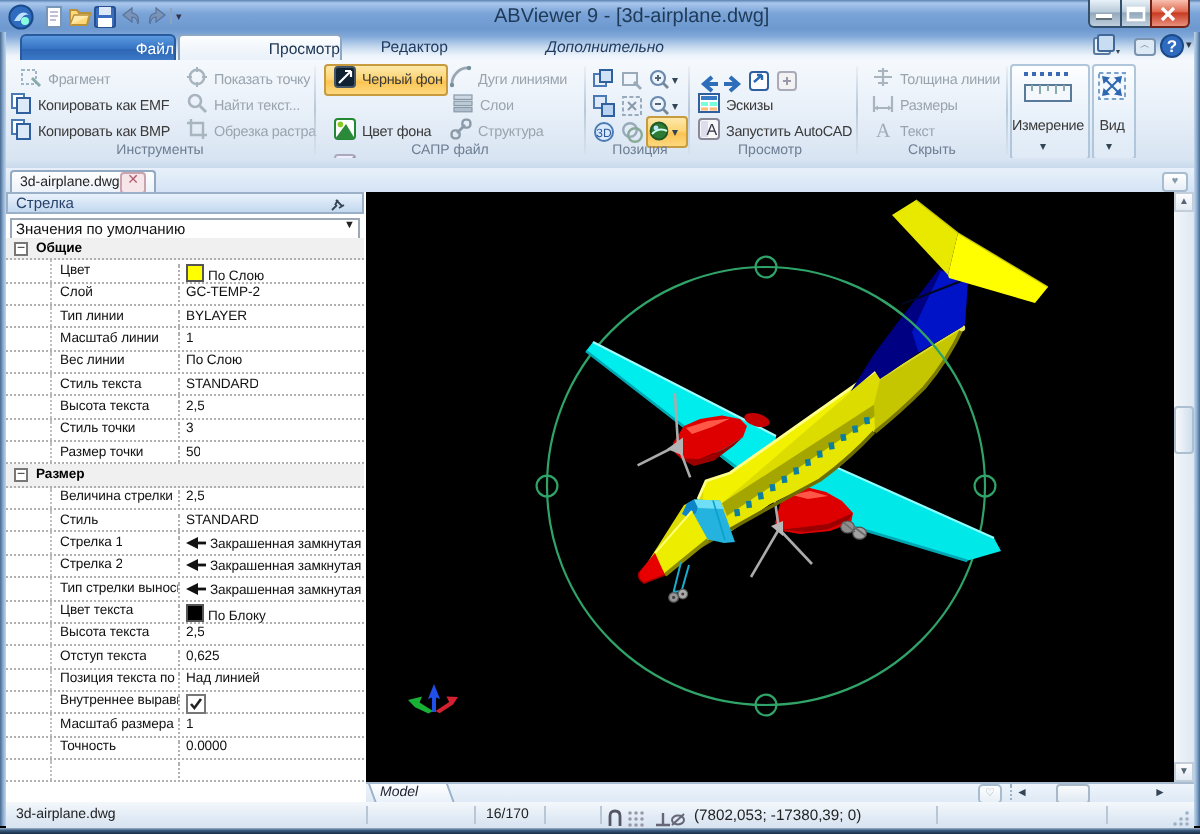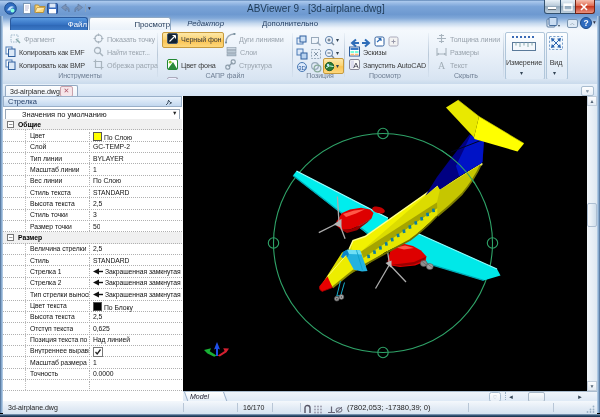--- a/index.html
+++ b/index.html
@@ -11,22 +11,22 @@
 background:linear-gradient(180deg,#5a82b2 0%,#a9c7ec 5%,#7ba4d8 22%,#6d99d0 48%,#7fa7d8 60%,#c4d8ee 78%,#eef4fb 93%,#f2f7fc 100%);}
 #titletext{left:247px;top:2.5px;font-size:10px;color:#1e3a56;white-space:nowrap;}
 
 #tabrow{left:0;top:16px;width:600px;height:14px;}
 .rtab{position:absolute;top:17px;height:13px;font-size:7.8px;color:#1e3a5f;
 text-align:right;line-height:13.5px;}
 #tabfile{left:10px;width:76px;background:linear-gradient(180deg,#5a9ae0 0%,#3572c2 50%,#2d66b4 51%,#3e7cc9 100%);
 color:#fff;border-radius:3px 3px 0 0;border:1px solid #2a5a9e;border-bottom:none;}
 #tabview{left:89px;width:80px;background:linear-gradient(180deg,#fdfeff 0%,#f1f6fb 50%,#e8f0f9 100%);
 border:1px solid #8ea8c4;border-bottom:none;border-radius:2.5px 2.5px 0 0;color:#1a3353;}
-#tabedit{left:172px;width:52px;font-style:italic;}
-#tabext{left:226px;width:92px;}
+#tabedit{left:172px;width:52px;}
+#tabext{left:240px;width:92px;font-style:italic;}
 
 #ribbon{left:0;top:30px;width:600px;height:49px;
 background:linear-gradient(180deg,#f5f9fd 0%,#eaf1f9 45%,#dfe9f5 80%,#d8e4f2 100%);
 border-bottom:1px solid #c8d6e5;}
 #ribbonlow{left:0;top:79px;width:600px;height:5px;
 background:linear-gradient(180deg,#d9e5f2 0%,#c9daec 100%);border-bottom:1px solid #98aec8;}
 .rgsep{position:absolute;top:33px;width:1px;height:44px;
 background:linear-gradient(180deg,rgba(160,180,200,.1),#b9c8d8 50%,rgba(160,180,200,.1));}
 .rglab{position:absolute;top:71.5px;height:9px;font-size:7px;color:#6d7d92;text-align:center;}
 .ritem{position:absolute;height:13px;font-size:7.2px;letter-spacing:-0.15px;color:#3a3a3a;white-space:nowrap;line-height:13px;}
@@ -40,21 +40,21 @@
 border:1px solid #93a9c2;border-bottom:none;border-radius:2px 2px 0 0;
 font-size:7px;color:#222;line-height:12px;padding-left:4px;}
 #docx{left:60px;top:86px;width:11px;height:9px;background:#f6e6ea;border:1px solid #c9a3ad;
 border-radius:2px;font-size:7px;color:#b05a6a;line-height:8px;text-align:center;}
 
 #panel{left:3px;top:96px;width:180px;height:305px;background:#fff;border-right:1px solid #8ca4bf;}
 #phead{left:3px;top:96px;width:179px;height:11px;
 background:linear-gradient(180deg,#e9f2fc 0%,#c3d8ef 100%);border:1px solid #9ab0c9;
 font-size:7.5px;color:#27426b;line-height:10px;padding-left:4px;box-sizing:border-box;}
 #pdrop{left:5px;top:108.5px;width:175px;height:11px;background:#fff;border:1px solid #9aa8b8;
-font-size:7.5px;color:#111;line-height:10px;padding-left:16px;box-sizing:border-box;}
+font-size:7.5px;color:#111;line-height:10px;padding-left:2px;box-sizing:border-box;}
 #pgrid{left:3px;top:119px;width:179px;height:282px;background:#fff;font-size:6.8px;letter-spacing:-0.05px;color:#111;}
 .prow{position:relative;height:11.35px;border-bottom:1px dotted #b0b0b0;box-sizing:border-box;}
 .prow .lab{position:absolute;left:27px;top:1.5px;white-space:nowrap;overflow:hidden;max-width:59px;}
 .prow .val{position:absolute;left:86px;top:1.5px;white-space:nowrap;border-left:1px dotted #b0b0b0;
 padding-left:3px;height:10px;max-width:92px;overflow:hidden;}
 .prow .dot{position:absolute;left:22px;top:0;width:1px;height:100%;border-left:1px dotted #c0c0c0;}
 .pgroup{position:relative;height:11.35px;background:#f0f0f0;border-bottom:1px dotted #b0b0b0;
 box-sizing:border-box;}
 .pgroup .glab{position:absolute;left:15px;top:1.5px;font-weight:bold;color:#000;}
 .pbox{position:absolute;left:4px;top:2px;width:7px;height:7px;border:1px solid #777;background:#fff;

